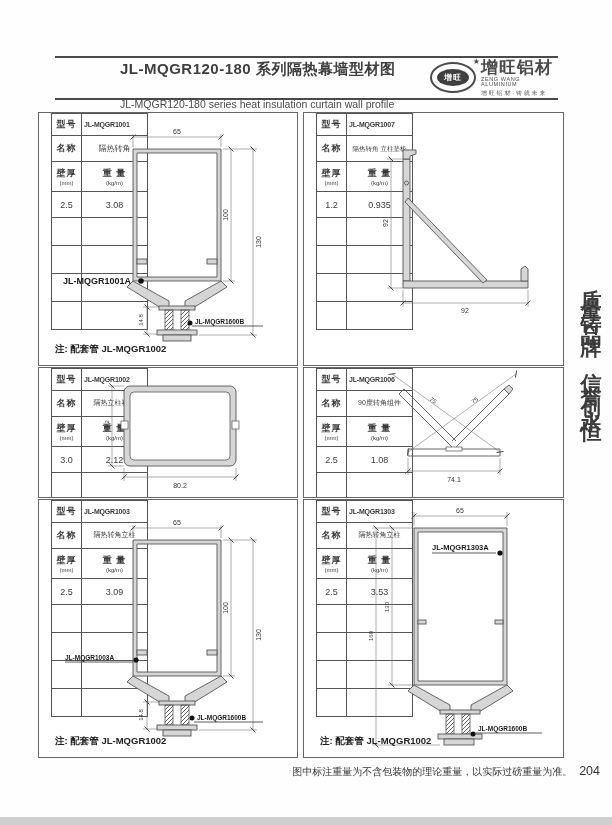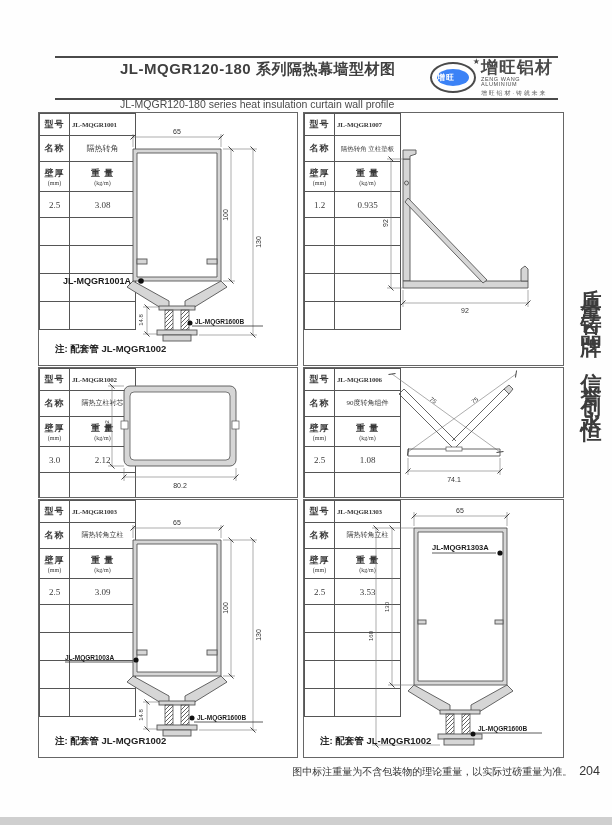--- a/index.html
+++ b/index.html
@@ -8,36 +8,36 @@
   
   .rule{position:absolute;background:#4a4a4a;height:2px;}
   .rule-top{left:55px;top:56px;width:503px;}
   .rule-bot{left:55px;top:98px;width:503px;}
   .title-block{position:absolute;top:60px;right:192px;width:300px;text-align:left;}
   .title-cn{font-size:15px;font-weight:bold;letter-spacing:.5px;color:#3f3f3f;}
   .title-en{font-size:10.5px;margin-top:19px;color:#4a4a4a;}
   .logo{position:absolute;left:430px;top:58px;width:126px;height:38px;display:flex;align-items:center;gap:5px;}
   .logo-oval{position:relative;width:42px;height:27px;border:2px solid #4a4a4a;border-radius:50%;
              display:flex;align-items:center;justify-content:center;flex:none;}
-  .logo-oval-inner{width:32px;height:17px;background:#3b82f6;border-radius:50%;color:#fff;
-             font-size:8px;font-weight:bold;line-height:17px;letter-spacing:1px;}
+  .logo-oval-inner{width:32px;height:17px;background:#404040;border-radius:50%;color:#fff;
+             font-size:8px;font-weight:bold;text-align:center;line-height:17px;letter-spacing:1px;}
   .logo-star{position:absolute;top:-7px;right:-6px;font-size:8px;color:#4a4a4a;}
   .logo-text{display:flex;flex-direction:column;line-height:1;}
   .brand-cn{font-size:17px;font-weight:bold;letter-spacing:1px;color:#4a4a4a;}
   .brand-en{font-size:5.5px;letter-spacing:.6px;margin-top:1px;color:#4a4a4a;}
   .tagline{font-size:6px;letter-spacing:1.8px;margin-top:2px;color:#5a5a5a;}
   
   .panel{position:absolute;border:1px solid #666;background:#fff;overflow:hidden;}
   #p1{left:38px;top:112px;width:258px;height:252px;}
   #p2{left:303px;top:112px;width:259px;height:252px;}
   #p3{left:38px;top:367px;width:258px;height:129px;}
   #p4{left:303px;top:367px;width:259px;height:129px;}
   #p5{left:38px;top:499px;width:258px;height:257px;}
   #p6{left:303px;top:499px;width:259px;height:257px;}
-  table.spec{border-collapse:collapse;position:absolute;left:0;top:0;table-layout:fixed;font-family:Liberation Serif, serif;}
+  table.spec{border-collapse:collapse;position:absolute;left:12px;top:0;table-layout:fixed;}
   table.spec td{border:1px solid #555;padding:0 2px;overflow:hidden;vertical-align:middle;}
   table.spec col.c1{width:30px;} table.spec col.c2{width:66px;}
   tr.r-model{height:22px;} tr.r-name{height:26px;} tr.r-hdr{height:30px;padding-left:21px;}
   tr.r-val{height:26px;} tr.r-empty{height:28px;}
   td.lbl{font-weight:bold;font-size:9px;text-align:center;letter-spacing:1px;}
   td.model-val{font-size:7px;font-weight:bold;letter-spacing:-0.2px;padding:0 1px;}
   td.name-val{font-size:8px;text-align:center;line-height:1.15;}
   td.num{font-size:9px;text-align:center;}
   .unit{font-size:6px;font-weight:normal;letter-spacing:0;}
   .drawing{position:absolute;left:0;top:0;}

